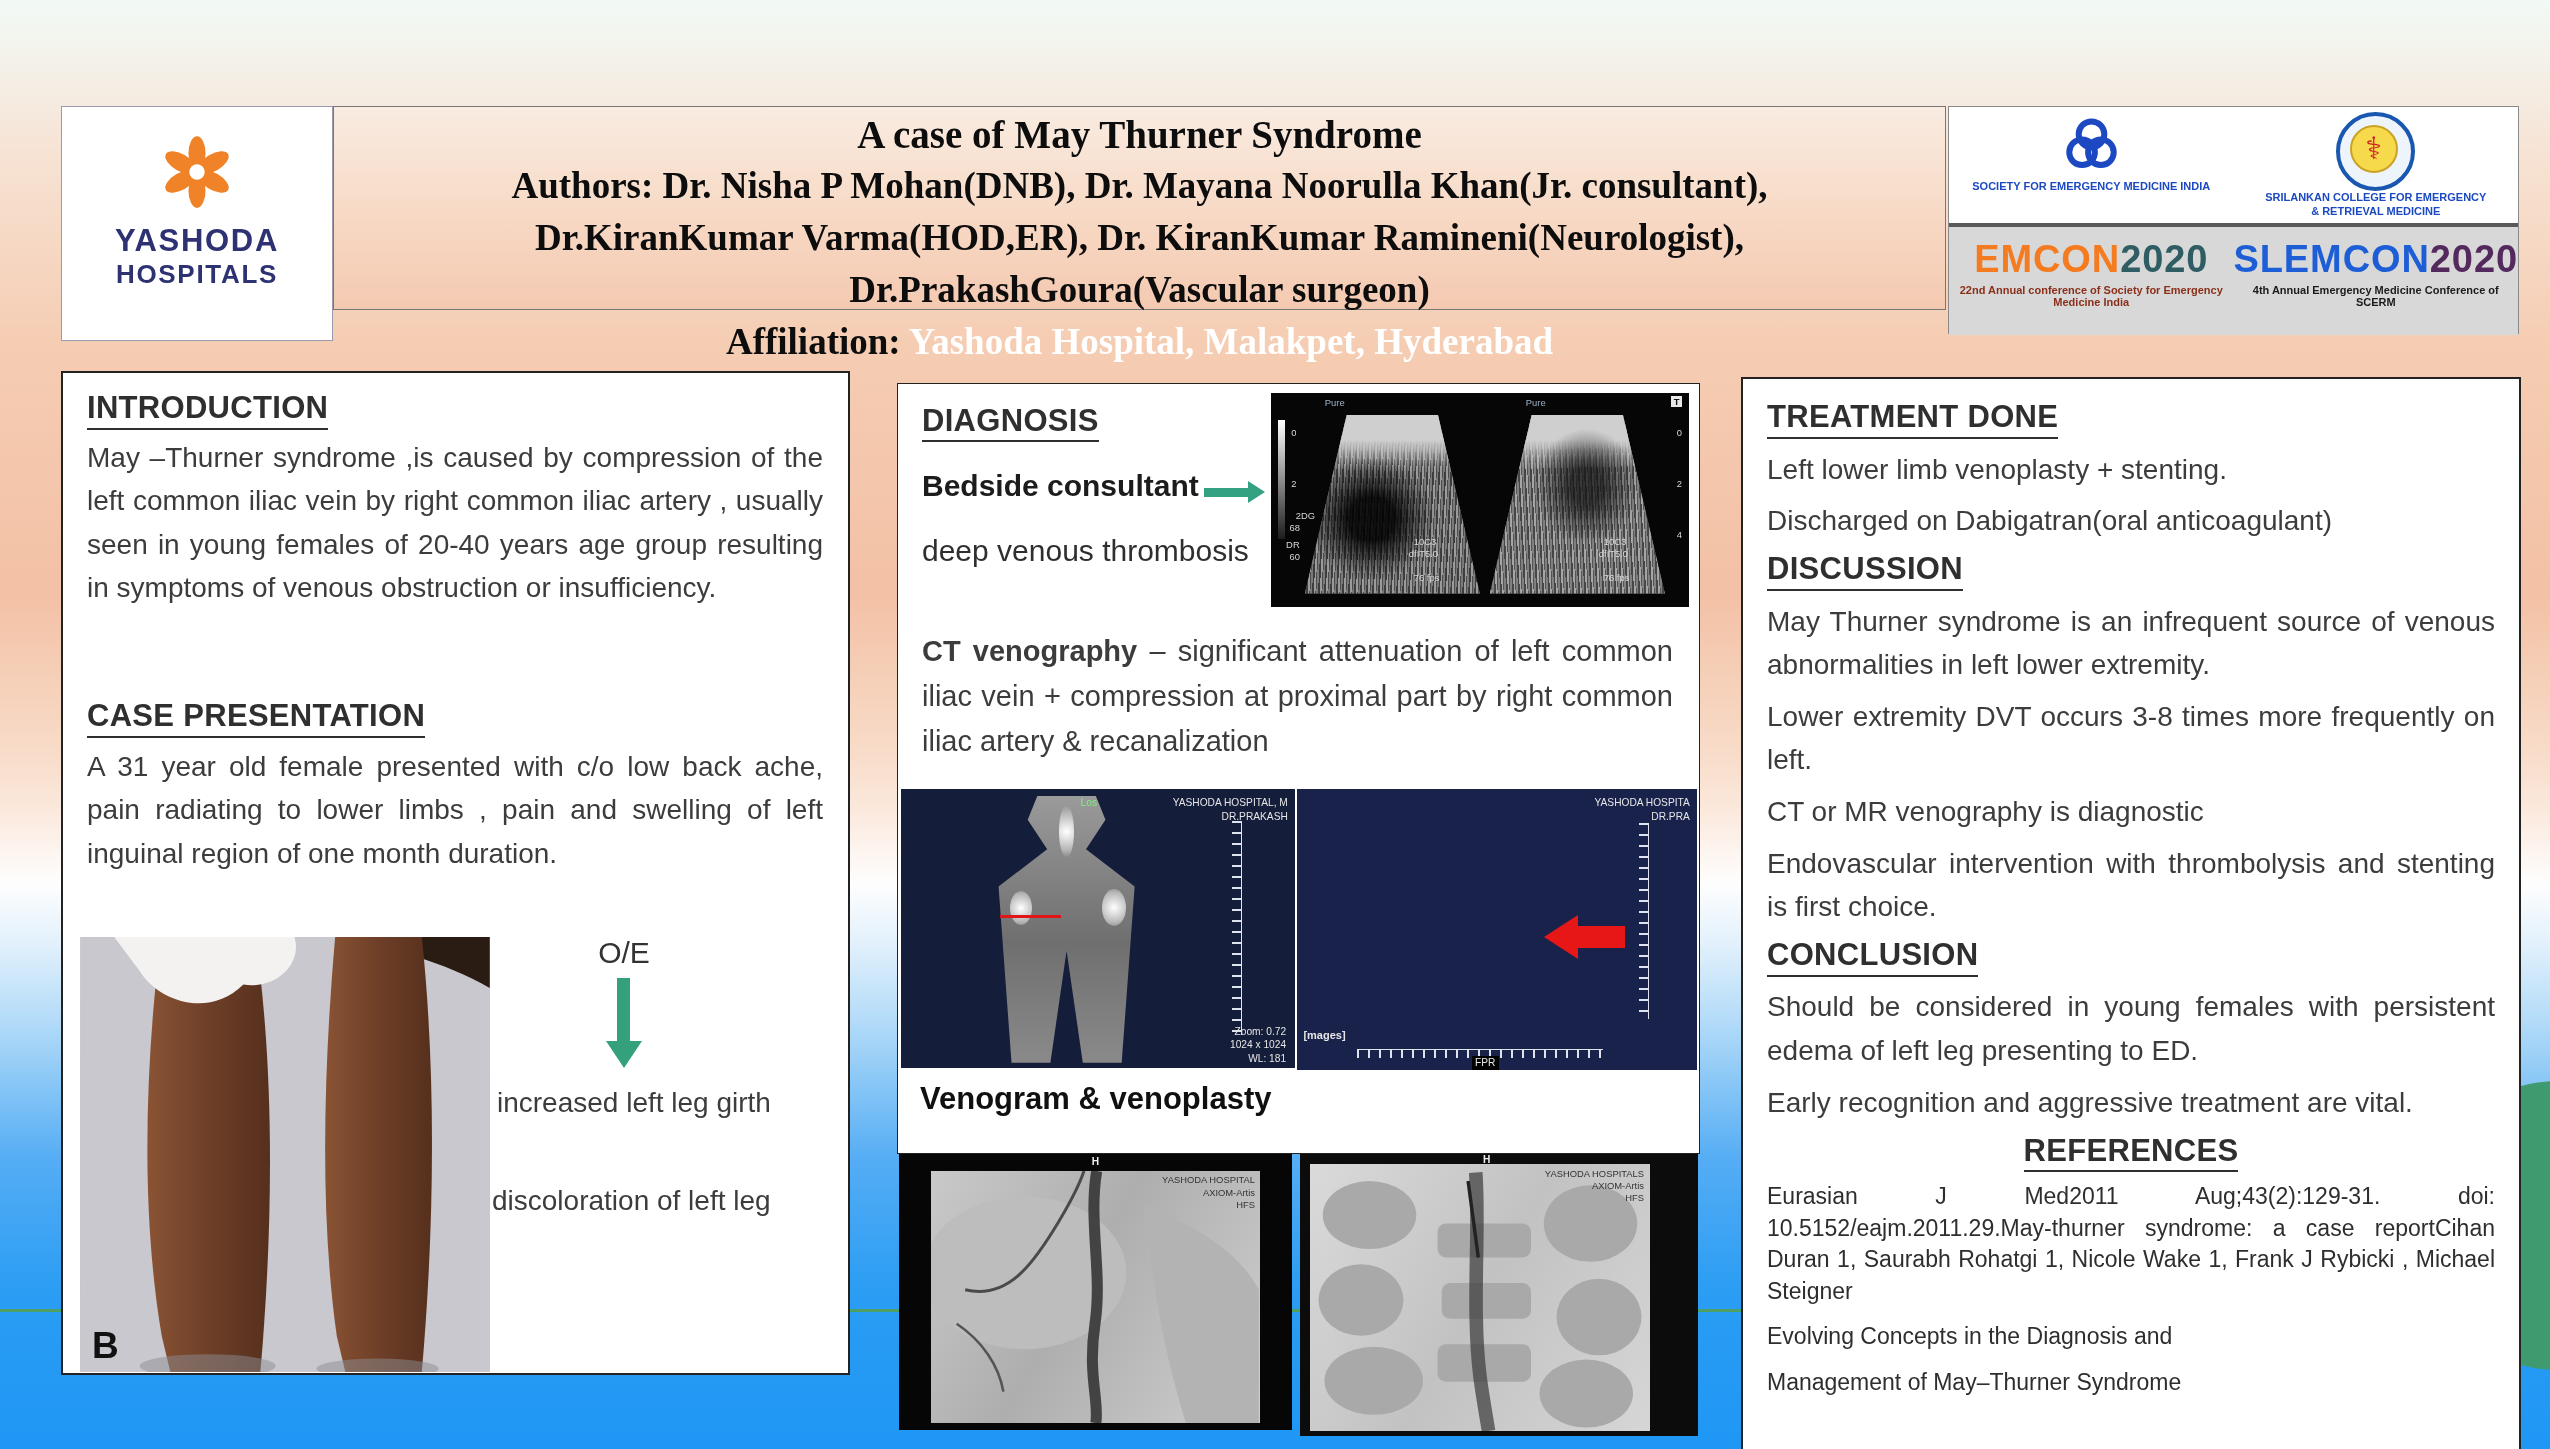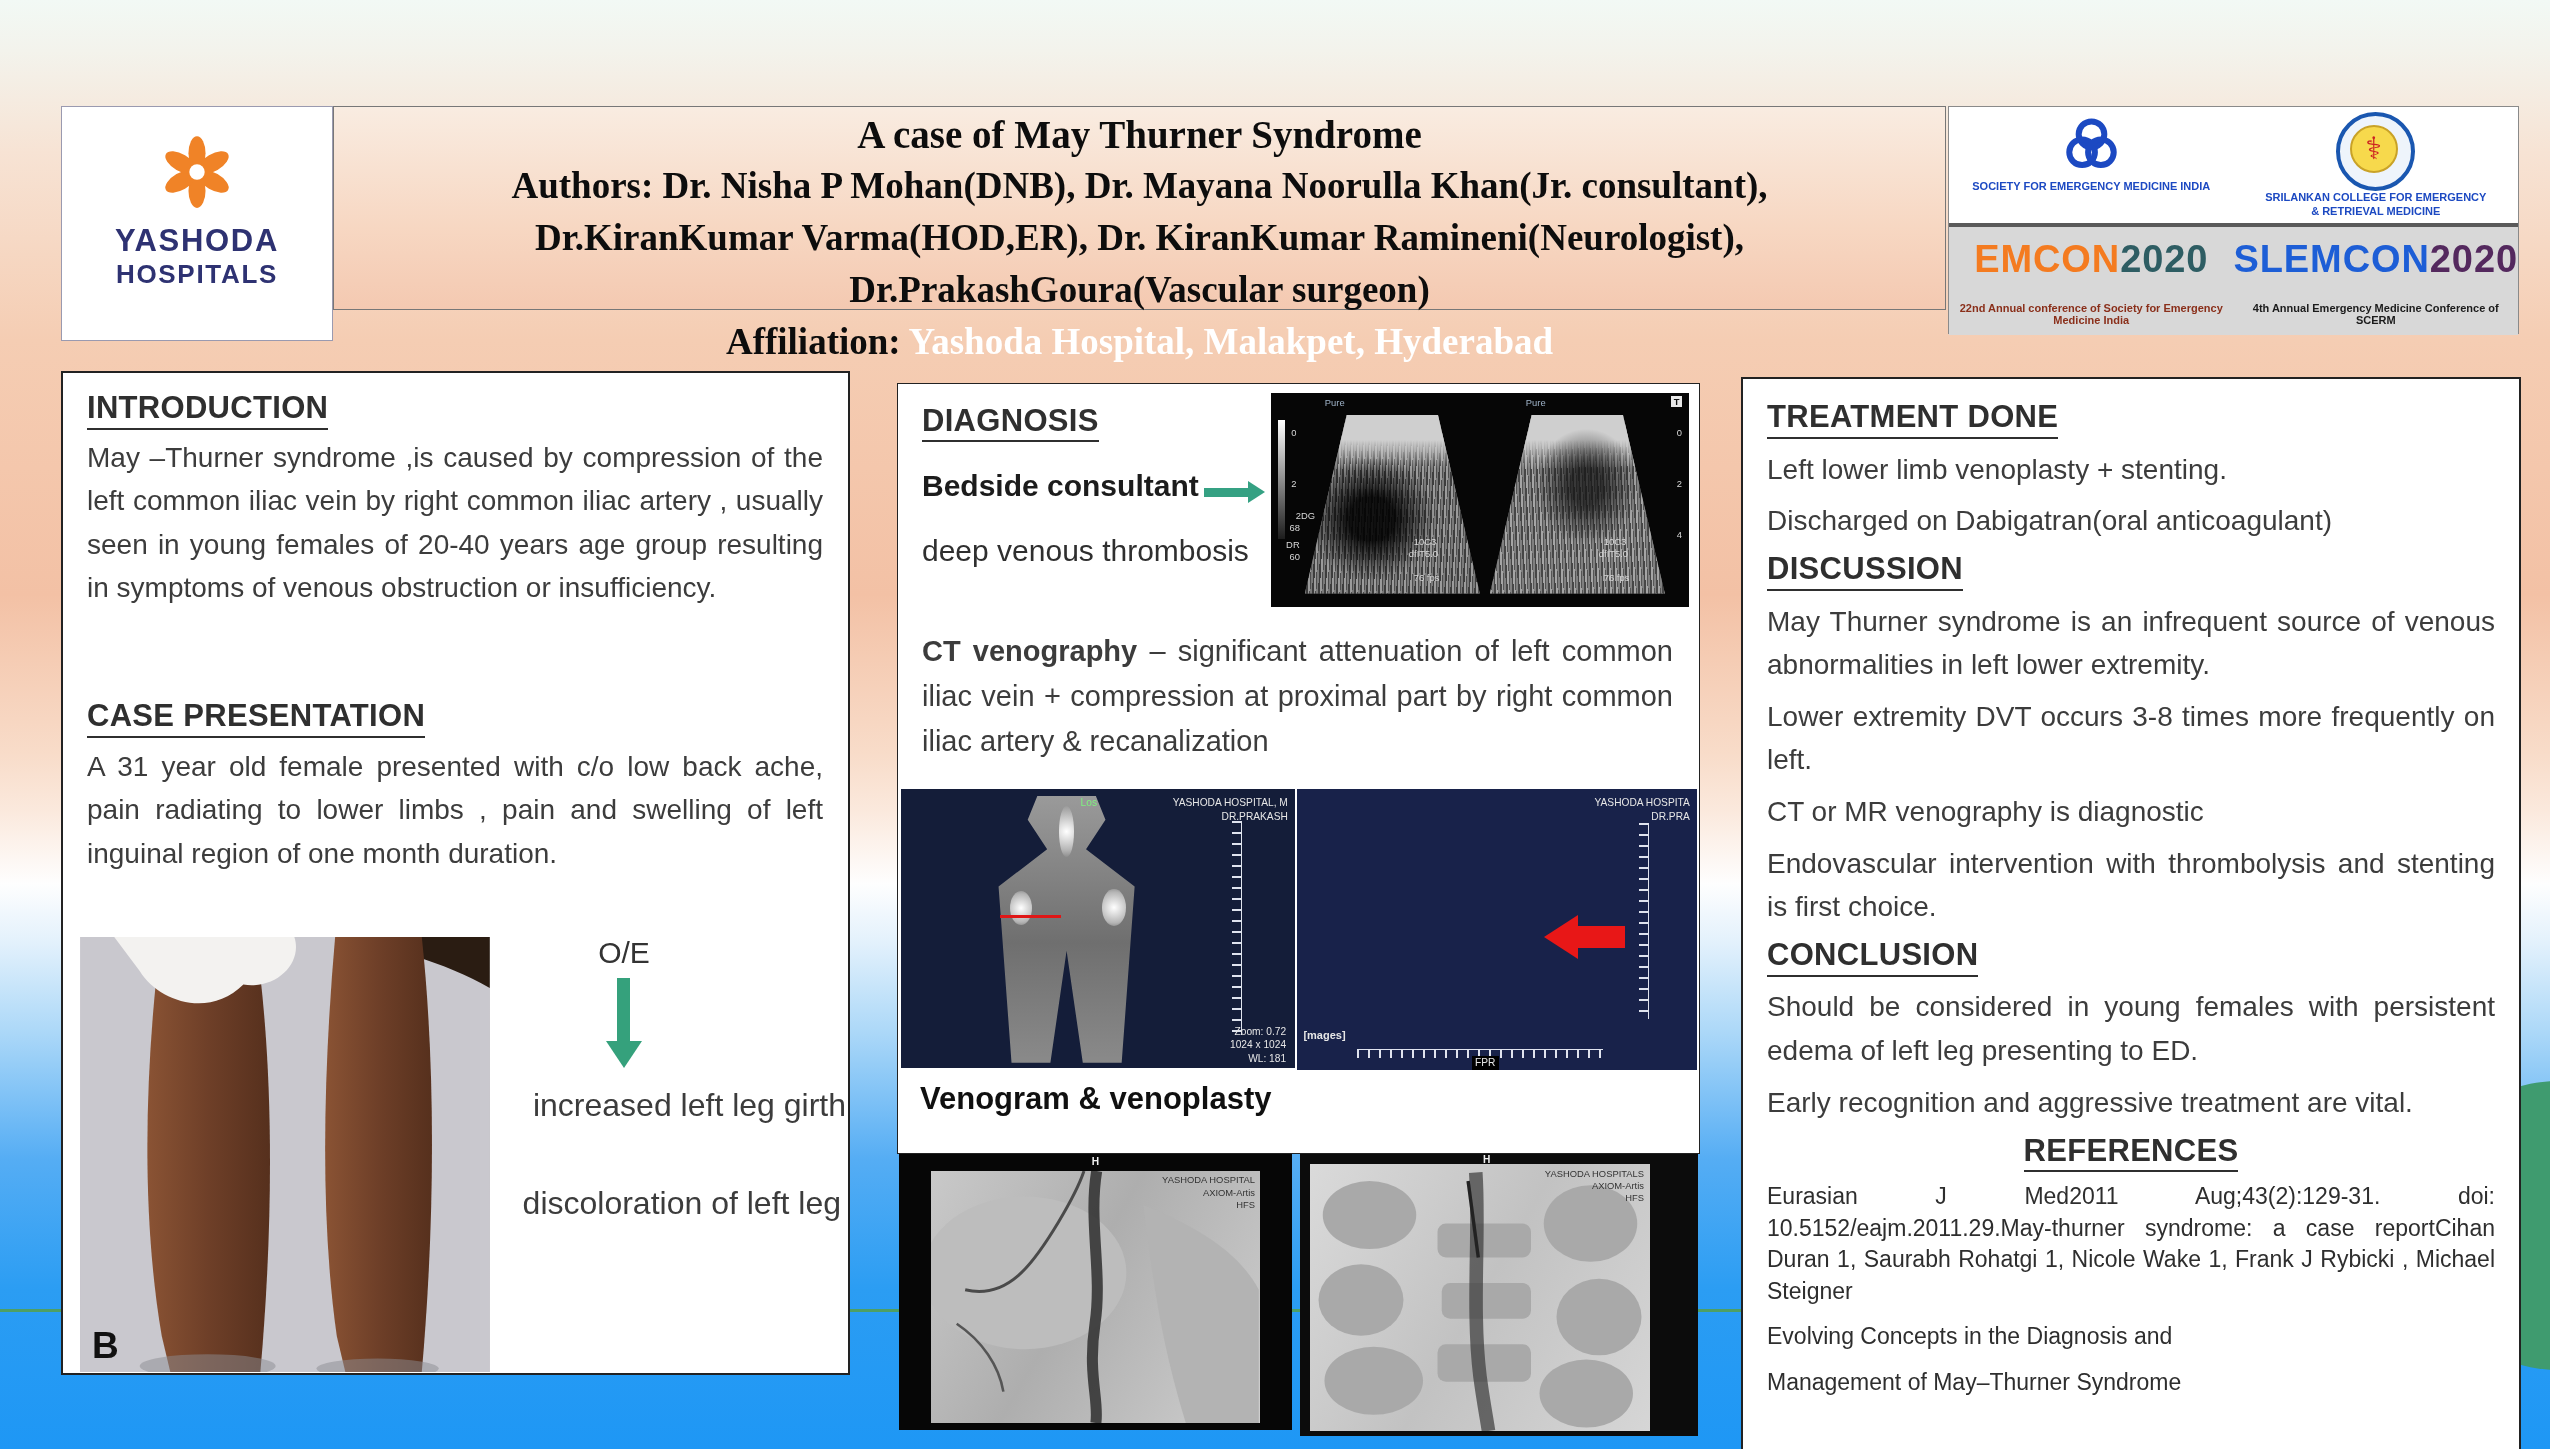--- a/index.html
+++ b/index.html
@@ -39,34 +39,34 @@
   .logo-cell{flex:1;text-align:center;padding-top:5.1px;}
   .logo-label{font-size:11px;font-weight:bold;color:#1c49c2;line-height:1.25;}
   .logos-divider{position:absolute;left:0;top:116px;width:100%;height:4.3px;background:#5a5a5a;}
   .logos-band{position:absolute;left:0;top:120px;width:100%;height:108px;background:#d8d8d8;display:flex;}
   .band-cell{flex:1;text-align:center;padding-top:12px;}
   .brandline{font-size:38px;font-weight:bold;letter-spacing:0.9px;line-height:1.1;}
   .emcon-b{color:#f47b20;}
   .emcon-y{color:#2e5d63;}
   .slemcon-b{color:#1d5ed6;}
   .slemcon-y{color:#54295e;}
-  .band-sub{font-size:11px;font-weight:bold;margin-top:21px;}
+  .band-sub{font-size:11px;font-weight:bold;margin-top:3px;}
   .emcon-sub{color:#8a2f1a;}
   .slemcon-sub{color:#1b1b1b;}
   .scerm-badge{width:71px;height:71px;margin:0 auto;border-radius:50%;border:4.3px solid #1a57b0;
     background:#eef4fb;position:relative;}
   .scerm-inner{position:absolute;left:9.4px;top:9.4px;width:44px;height:44px;border-radius:50%;
     background:#f7d94c;border:2.6px solid #c9a227;text-align:center;line-height:44px;font-size:31px;color:#cc2222;}
   
   .left-panel{left:61px;top:371px;width:789px;height:1004px;}
   .middle-panel{left:897px;top:383px;width:803px;height:771px;}
   .right-panel{left:1741px;top:377px;width:780px;height:1291px;padding:20.4px 24px;overflow:hidden;}
   
   .oe{font-size:30px;color:#333;text-align:center;}
-  .finding{font-size:32px;color:#3c3c3c;text-align:right;}
+  .finding{font-size:28px;color:#3c3c3c;text-align:left;}
   .down-arrow{width:37px;height:95px;}
   .down-arrow .shaft{width:13.6px;height:63px;background:#35a17c;margin:0 auto;}
   .down-arrow .head{width:0;height:0;margin:0 auto;border-left:18.7px solid transparent;
     border-right:18.7px solid transparent;border-top:27px solid #35a17c;}
   .harrow{display:inline-block;vertical-align:middle;margin-left:5.1px;}
   .harrow .bar{display:inline-block;vertical-align:middle;width:44px;height:8.5px;background:#35a183;}
   .harrow .head{display:inline-block;vertical-align:middle;width:0;height:0;
     border-top:11px solid transparent;border-bottom:11px solid transparent;border-left:17px solid #35a183;}
   
   .legs-photo{left:17px;top:564px;width:410px;height:435px;background:linear-gradient(160deg,#d8d7da,#c4c3c8 60%,#cfced3);overflow:hidden;}

